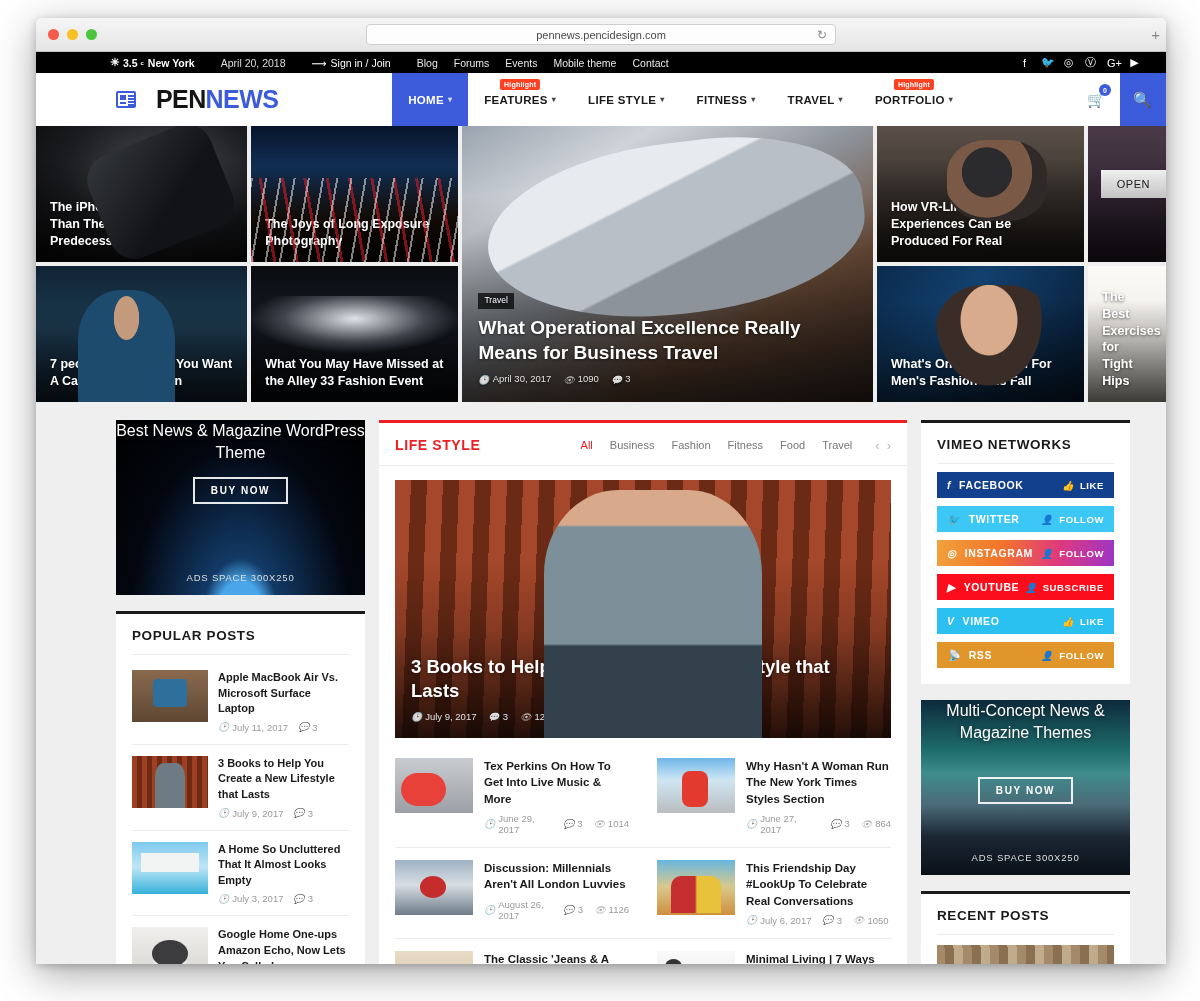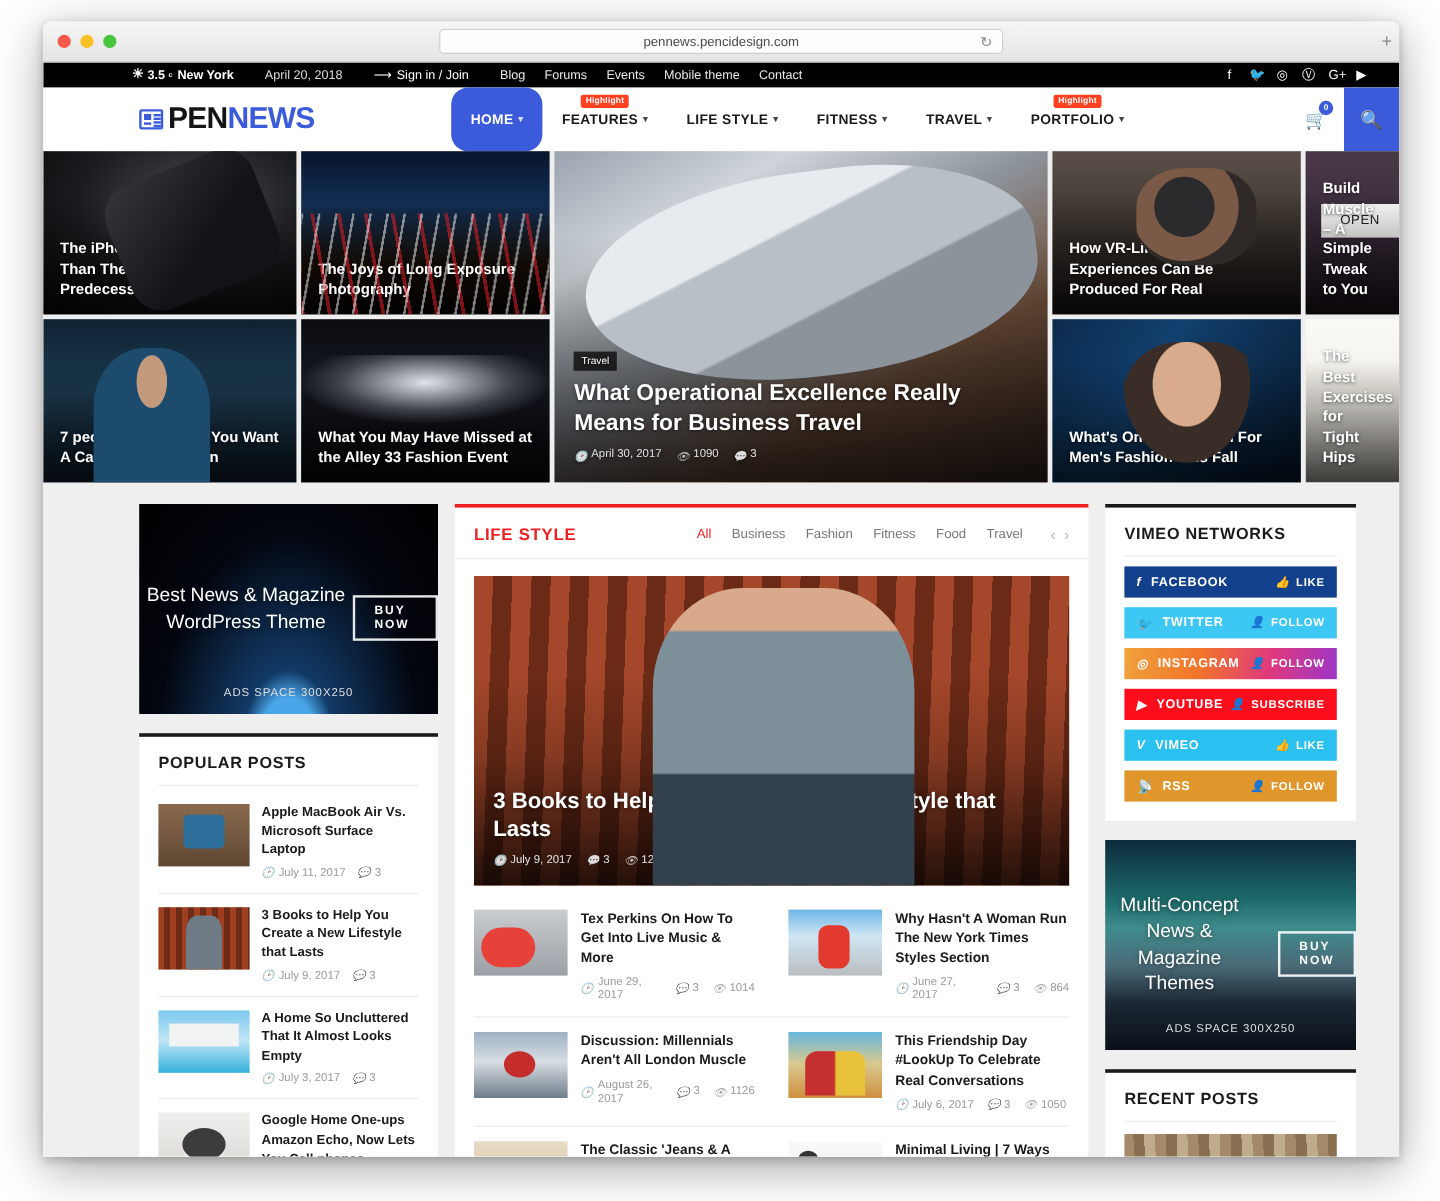--- a/index.html
+++ b/index.html
@@ -53,38 +53,38 @@
   .tb-signin{ margin-left:26px; display:flex; align-items:center; gap:4px; }
   .tb-links{ display:flex; gap:16px; margin-left:26px; }
   .tb-links span{ color:#e8e8e8; }
   #topbar-social{ margin-left:auto; margin-right:26px; display:flex; gap:11px; align-items:center; font-size:11px; }
   #topbar-social .si{ display:inline-block; width:11px; text-align:center; }
 
   
   #header{
     height:53px; background:#fff; display:flex; align-items:stretch; position:relative;
   }
-  #logo{ display:flex; align-items:center; margin-left:80px; gap:4px; }
+  #logo{ display:flex; align-items:center; margin-left:80px; gap:20px; }
   #logo-mark{
     width:20px;height:17px;border:2px solid #3b5bdb; border-radius:2px; position:relative; flex:none;
   }
   #logo-mark:before{ content:""; position:absolute; left:2px; top:2px; width:6px;height:5px;background:#3b5bdb; }
   #logo-mark:after{ content:""; position:absolute; left:10px; top:2px; width:6px;height:1.5px;background:#3b5bdb;
      box-shadow:0 3px 0 #3b5bdb, 0 6px 0 #3b5bdb, -8px 7px 0 #3b5bdb, 0 9px 0 #3b5bdb;}
   #logo-text{ font-size:25px; font-weight:bold; letter-spacing:-.6px; }
   #logo-text .pen{ color:#141414; }
   #logo-text .news{ color:#3b5bdb; }
 
   #mainnav{ display:flex; align-items:stretch; margin-left:114px; }
   .nav-item{
     display:flex; align-items:center; gap:4px; padding:0 16px;
     font-size:11.5px; font-weight:bold; color:#1a1a1a; letter-spacing:.3px;
     position:relative; white-space:nowrap;
   }
-  .nav-item.active{ background:#3b5bdb; color:#fff;border-radius:14px; }
+  .nav-item.active{ background:#3b5bdb; color:#fff; }
   .caret{ font-size:8px; opacity:.8; }
   .highlight-badge{
     position:absolute; top:6px; left:50%; transform:translateX(-50%);
     background:#ff4122; color:#fff; font-size:7px; font-weight:bold;
     padding:1px 4px; border-radius:2px; letter-spacing:.2px; line-height:1.3;
   }
   #header-right{ margin-left:auto; display:flex; align-items:stretch; }
   #cart-btn{ width:46px; display:flex; align-items:center; justify-content:center; position:relative; }
   .cart-ico{ font-size:15px; color:#1a1a1a; }
   #cart-badge{
@@ -151,21 +151,21 @@
   #col-left{ width:249px; margin-left:80px; }
   #col-main{ width:528px; margin-left:14px; }
   #col-right{ width:209px; margin-left:14px; }
 
   .widget{ background:#fff; padding:14px 16px 16px; border-top:3px solid #1a1a1a; margin-bottom:16px; }
   .widget-title{ font-size:13.5px; font-weight:bold; letter-spacing:.6px; color:#1a1a1a;
     padding-bottom:11px; border-bottom:1px solid #ececec; margin-bottom:4px; }
 
   
   .ad-box{ position:relative; height:175px; overflow:hidden; margin-bottom:16px;
-    display:flex; flex-direction:row; align-items:center; justify-content:space-between; }
+    display:flex; flex-direction:column; align-items:center; justify-content:flex-start; }
   .ad-earth{ background:radial-gradient(ellipse at 50% 115%, #4aa6e8 0 14%, #123a67 22%, #03060f 62%, #000 100%); }
   .ad-aurora{ background:linear-gradient(#0d2a3c 0%,#1d6a6a 28%,#3f8c8c 42%,#4b6a78 60%,#1b2733 78%,#0a1018 100%);gap:20px; }
   .ad-title{ color:#fff; font-size:16px; text-align:center; line-height:1.35; font-weight:normal;
      text-shadow:0 1px 4px rgba(0,0,0,.5); }
   .ad-btn{ margin-top:14px; border:2px solid rgba(255,255,255,.9); color:#fff; font-size:10px;
      letter-spacing:1.6px; padding:6px 16px; font-weight:bold; }
   .ad-space{ position:absolute; bottom:12px; left:0; right:0; text-align:center;
      color:#dfdfdf; font-size:9.5px; letter-spacing:.8px; }
 
   
@@ -399,21 +399,20 @@
         <div class="hero-tile img-beard" style="height:136px">
           <div class="overlay"></div>
           <div class="hero-cap"><span>What's On The Horizon For Men's Fashion This Fall</span></div>
         </div>
       </div>
 
       <div class="hero-col" style="width:78px">
         <div class="hero-tile img-muscle" style="height:136px">
           <div class="open-chip">OPEN</div>
           <div class="overlay"></div>
-          <div class="hero-cap"><span>Build Muscle – A Simple Tweak to You</span></div>
         </div>
         <div class="hero-tile img-hips" style="height:136px">
           <div class="overlay"></div>
           <div class="hero-cap"><span>The Best Exercises for Tight Hips</span></div>
         </div>
       </div>
     </div>
 
     <div id="content">
 
@@ -566,21 +565,21 @@
                       <i class="icon-sm">👁</i>
                       <span>864</span>
                     </span>
                 </div>
               </div>
             </div>
 
             <div class="g-item">
               <div class="g-thumb th-disc"></div>
               <div>
-                <div class="g-title">Discussion: Millennials Aren't All London Muscle</div>
+                <div class="g-title">Discussion: Millennials Aren't All London Luvvies</div>
                 <div class="g-meta">
                   <span>
                       <i class="icon-sm">🕑</i>
                       <span>August 26, 2017</span>
                     </span>
                   <span>
                       <i class="icon-sm">💬</i>
                       <span>3</span>
                     </span>
                   <span>

